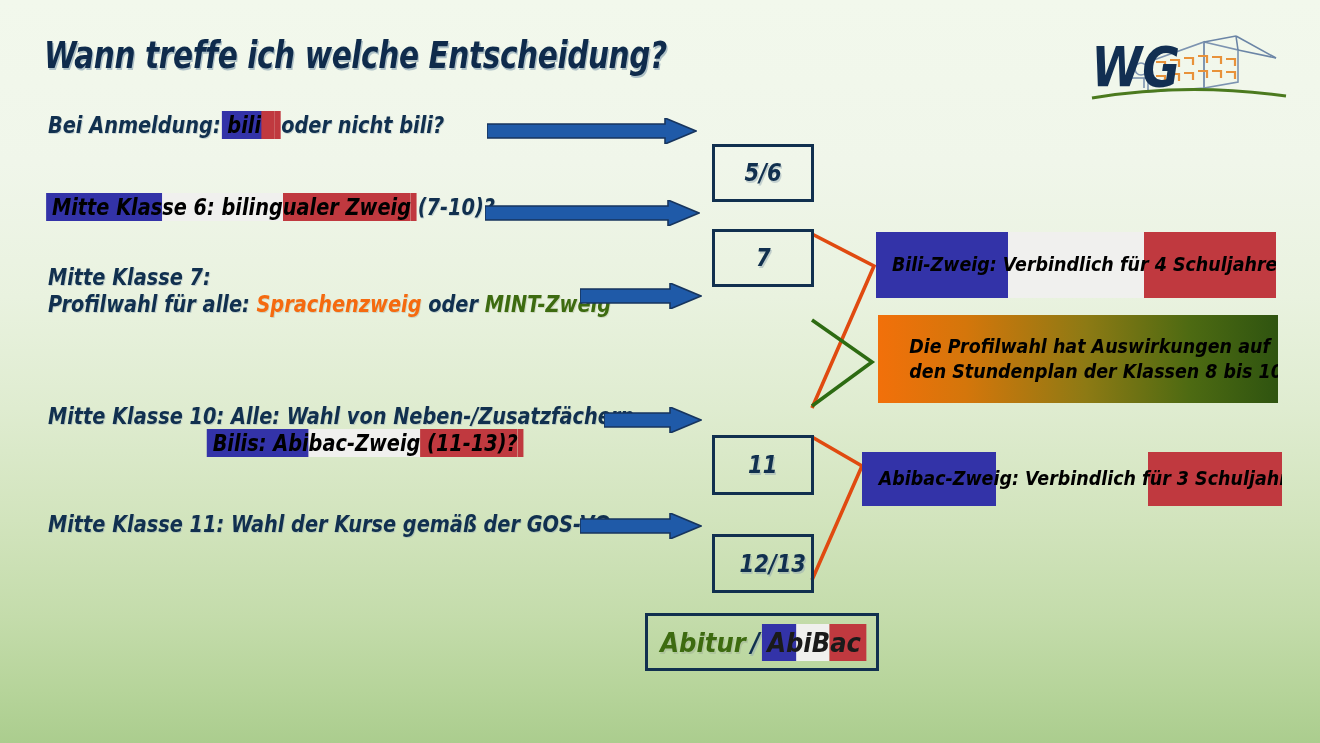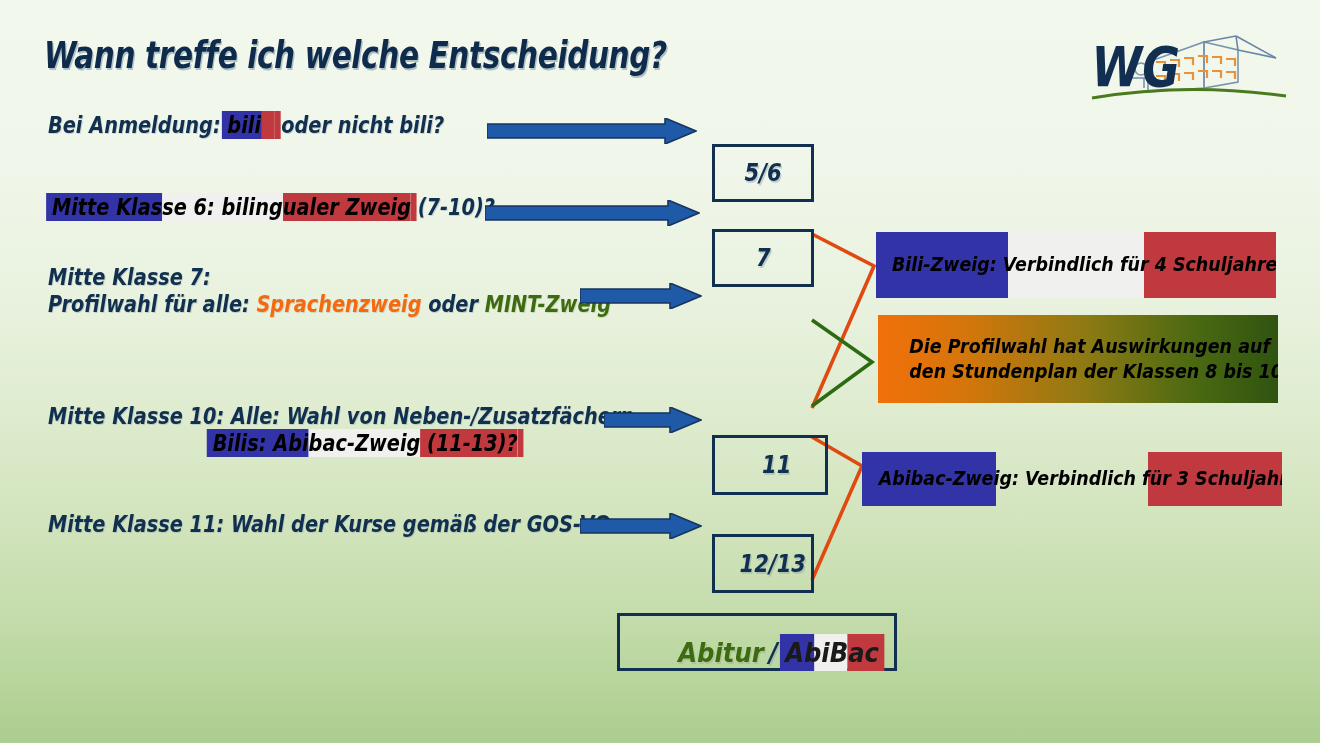--- a/index.html
+++ b/index.html
@@ -100,21 +100,21 @@
     font-family: "DejaVu Sans", sans-serif;
     font-weight: bold;
     font-size: 24px;
     color: #11304f;
     text-shadow: 1.5px 1.5px 0 rgba(150,170,180,0.5);
   }
   .gradebox span { transform: scaleX(0.88); display: inline-block; }
   #gb1 { left: 712px; top: 144px; width: 96px; height: 52px; }
   #gb2 { left: 712px; top: 229px; width: 96px; height: 52px; }
   #gb3 { left: 712px; top: 318px; width: 96px; height: 87px; }
-  #gb4 { left: 712px; top: 435px; width: 96px; height: 54px; padding-left: 14px; }
+  #gb4 { left: 712px; top: 435px; width: 96px; height: 54px; }
   #gb5 { left: 712px; top: 534px; width: 96px; height: 53px; justify-content: flex-end; }
 
   
   #connectors { position: absolute; left: 0; top: 0; width: 1320px; height: 743px; pointer-events: none; }
 
   
   .infobox {
     position: absolute;
     font-family: "DejaVu Sans", sans-serif;
     font-weight: bold;
@@ -148,32 +148,31 @@
   #info2 {
     left: 878px; top: 315px; width: 400px; height: 88px;
     background: linear-gradient(to right, #f2700a 0%, #d4760b 22%, #8d7a14 52%, #4d6a12 78%, #2f5410 100%);
   }
   #info2 .itext { text-align: left; padding-left: 16px; }
   #info3 { left: 862px; top: 452px; width: 420px; height: 54px; }
 
   
   #abibox {
     position: absolute;
-    left: 617px;
+    left: 645px;
     top: 613px;
     width: 228px;
     height: 52px;
     border: 3px solid #11304f;
     display: flex;
-    align-items: flex-end;
+    align-items: center;
     justify-content: center;
     font-family: "DejaVu Sans", sans-serif;
     font-weight: bold;
     font-size: 27px;
-    padding-left: 46px;
   }
   #abibox .abi-inner { display: flex; align-items: center; transform: scaleX(0.9); }
   .abi-abitur { color: #3d6b10; text-shadow: 1.5px 1.5px 0 rgba(160,175,150,0.5); }
   .abi-slash { color: #11304f; padding: 0 6px; text-shadow: 1.5px 1.5px 0 rgba(150,170,180,0.5); }
   .abi-flag { position: relative; display: inline-flex; }
   .abi-flag .fl { position: absolute; top: -3px; bottom: -3px; z-index: 1; }
   .abi-flag .abi-word { position: relative; z-index: 2; color: #1a1a1a; padding: 0 2px; }
 
   
   #footer {

